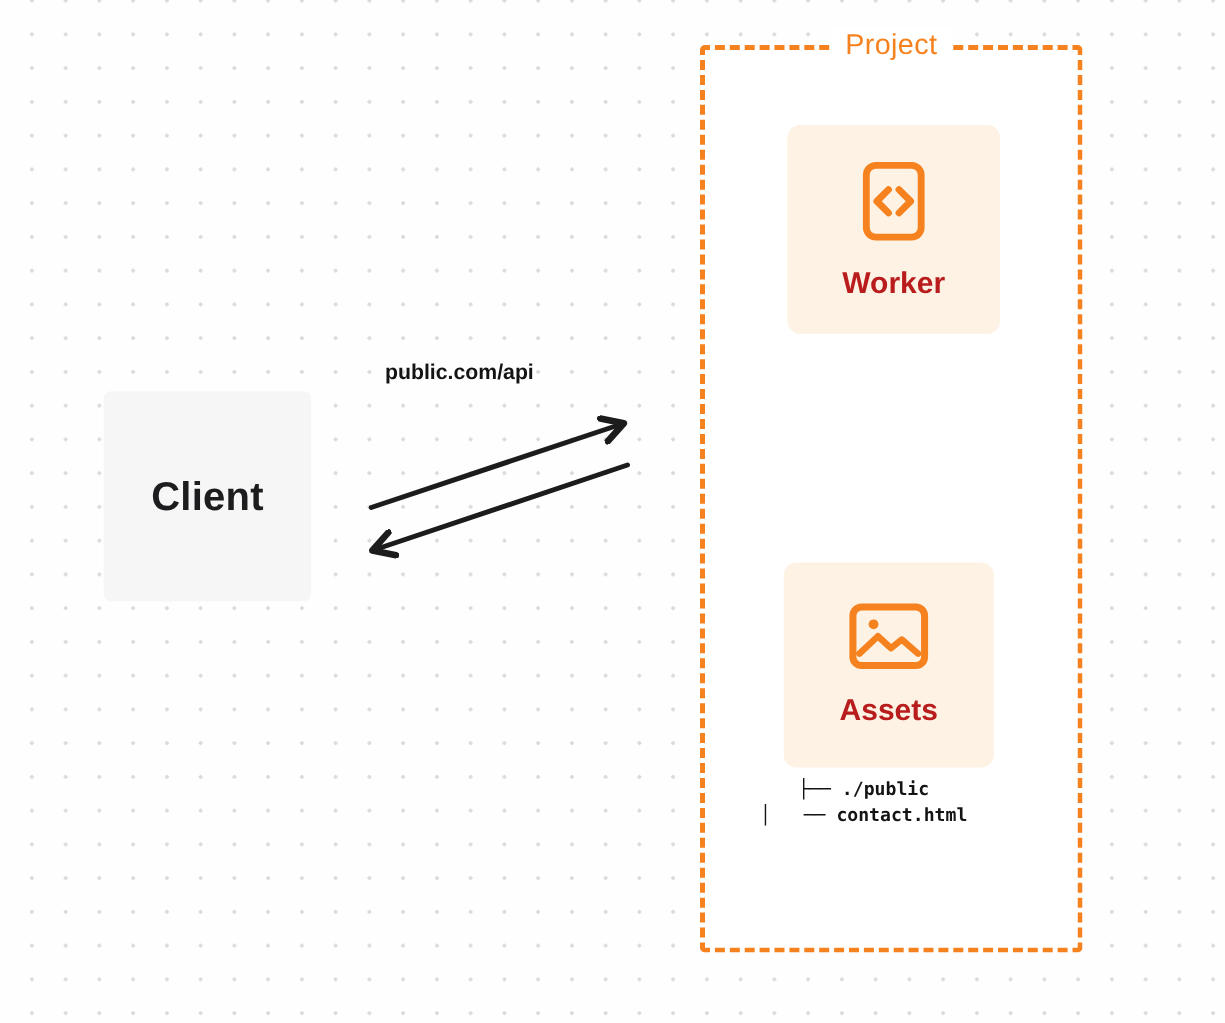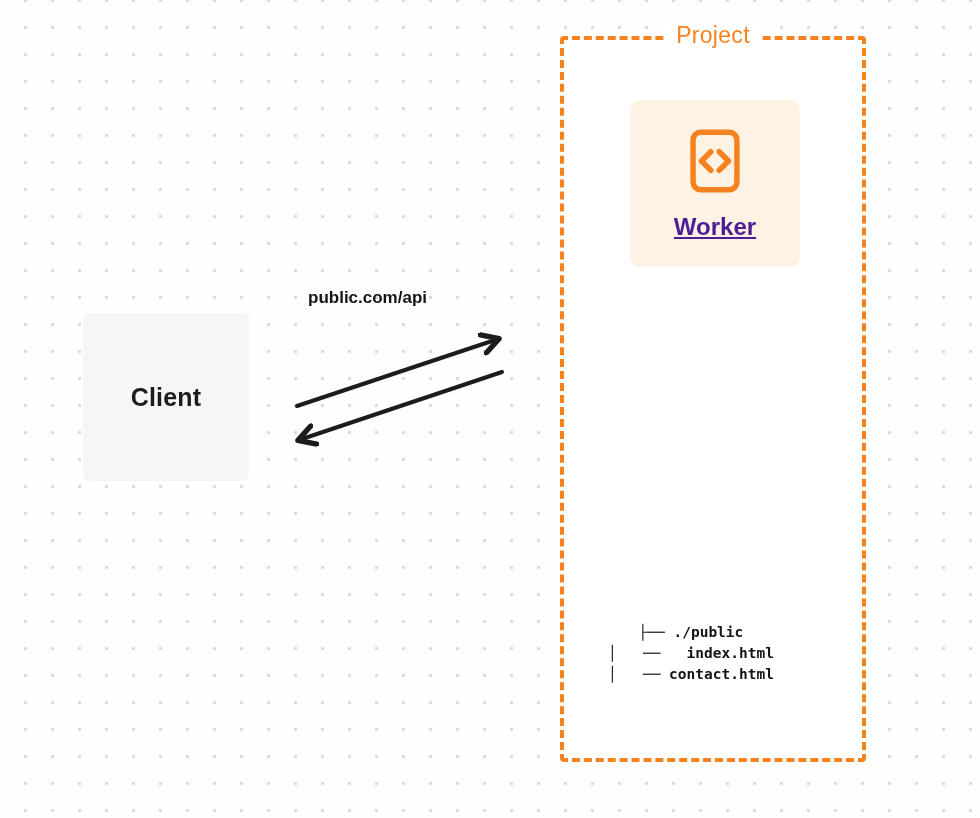--- a/index.html
+++ b/index.html
@@ -28,21 +28,21 @@
     top: 313px;
     width: 166px;
     height: 168px;
     background: var(--client-bg, #f6f6f6);
     border-radius: 6px;
     display: flex;
     align-items: center;
     justify-content: center;
   }
   .client-box .node-label {
-    font-size: 25px;
+    font-size: 32px;
     font-weight: 700;
     color: #1d1d1f;
     letter-spacing: 0.2px;
   }
 
   
   .request-label {
     position: absolute;
     left: 308px;
     top: 288px;
@@ -105,22 +105,21 @@
   }
   .card.assets {
     left: 63px;
     top: 410px;
     width: 168px;
     height: 164px;
   }
   .card .card-label {
     font-size: 24px;
     font-weight: 700;
-    color: #4c1d95;
-    text-decoration: underline;
+    color: #b91c1c;
   }
   .card .icon-wrap {
     display: flex;
     align-items: center;
     justify-content: center;
   }
 
   
   .file-tree {
     position: absolute;
@@ -165,21 +164,30 @@
       <span class="icon-wrap">
         <svg width="54" height="68" viewBox="0 0 64 80" xmlns="http://www.w3.org/2000/svg">
           <rect x="6" y="6" width="52" height="68" rx="9" fill="none" stroke="#F6821F" stroke-width="6.5"></rect>
           <path d="M27 29 L16 40 L27 51" fill="none" stroke="#F6821F" stroke-width="6.5" stroke-linecap="round" stroke-linejoin="round"></path>
           <path d="M37 29 L48 40 L37 51" fill="none" stroke="#F6821F" stroke-width="6.5" stroke-linecap="round" stroke-linejoin="round"></path>
         </svg>
       </span>
       <span class="card-label">Worker</span>
     </div>
 
+    <div class="card assets">
+      <span class="icon-wrap">
+        <svg width="66" height="56" viewBox="0 0 76 64" xmlns="http://www.w3.org/2000/svg">
+          <rect x="5" y="5" width="66" height="54" rx="8" fill="none" stroke="#F6821F" stroke-width="6.5"></rect>
+          <circle cx="24" cy="21" r="4.5" fill="#F6821F"></circle>
+          <path d="M11 48 L28 32 L40 43 L50 35 L65 48" fill="none" stroke="#F6821F" stroke-width="6" stroke-linecap="round" stroke-linejoin="round"></path>
+        </svg>
+      </span>
+      <span class="card-label">Assets</span>
+    </div>
 
     <div class="file-tree">
       <div class="tree-line">├── ./public</div>
-      <div class="tree-line">│   ──   index.html</div>
       <div class="tree-line">│   ── contact.html</div>
     </div>
   </div>
 
 </div>
 
 </body></html>

